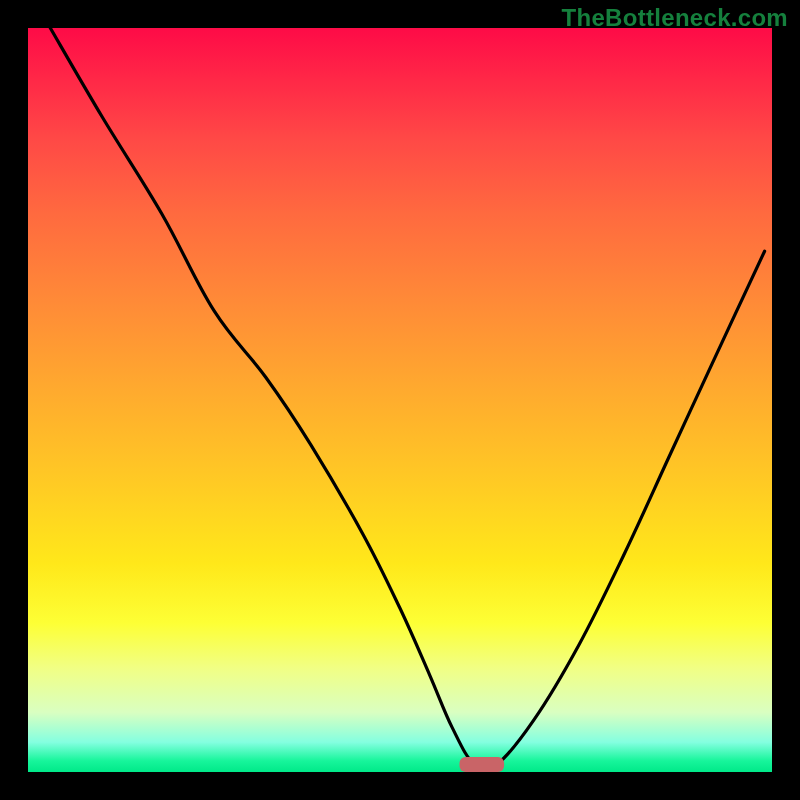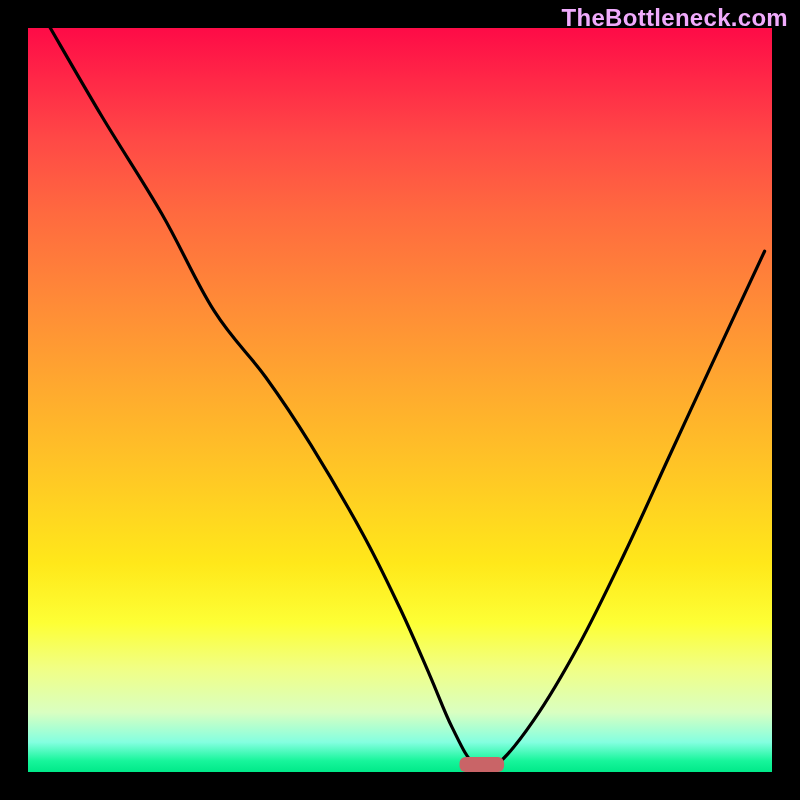--- a/index.html
+++ b/index.html
@@ -12,21 +12,21 @@
     background: #000;
   }
 
   .attribution {
     position: absolute;
     top: 4px;
     right: 12px;
     font-family: Arial, Helvetica, sans-serif;
     font-size: 24px;
     font-weight: 600;
-    color: #f0abfc;
+    color: #15803d;
     letter-spacing: 0.3px;
     z-index: 5;
   }
 
   .plot-area {
     position: absolute;
     left: 28px;
     top: 28px;
     width: 744px;
     height: 744px;

